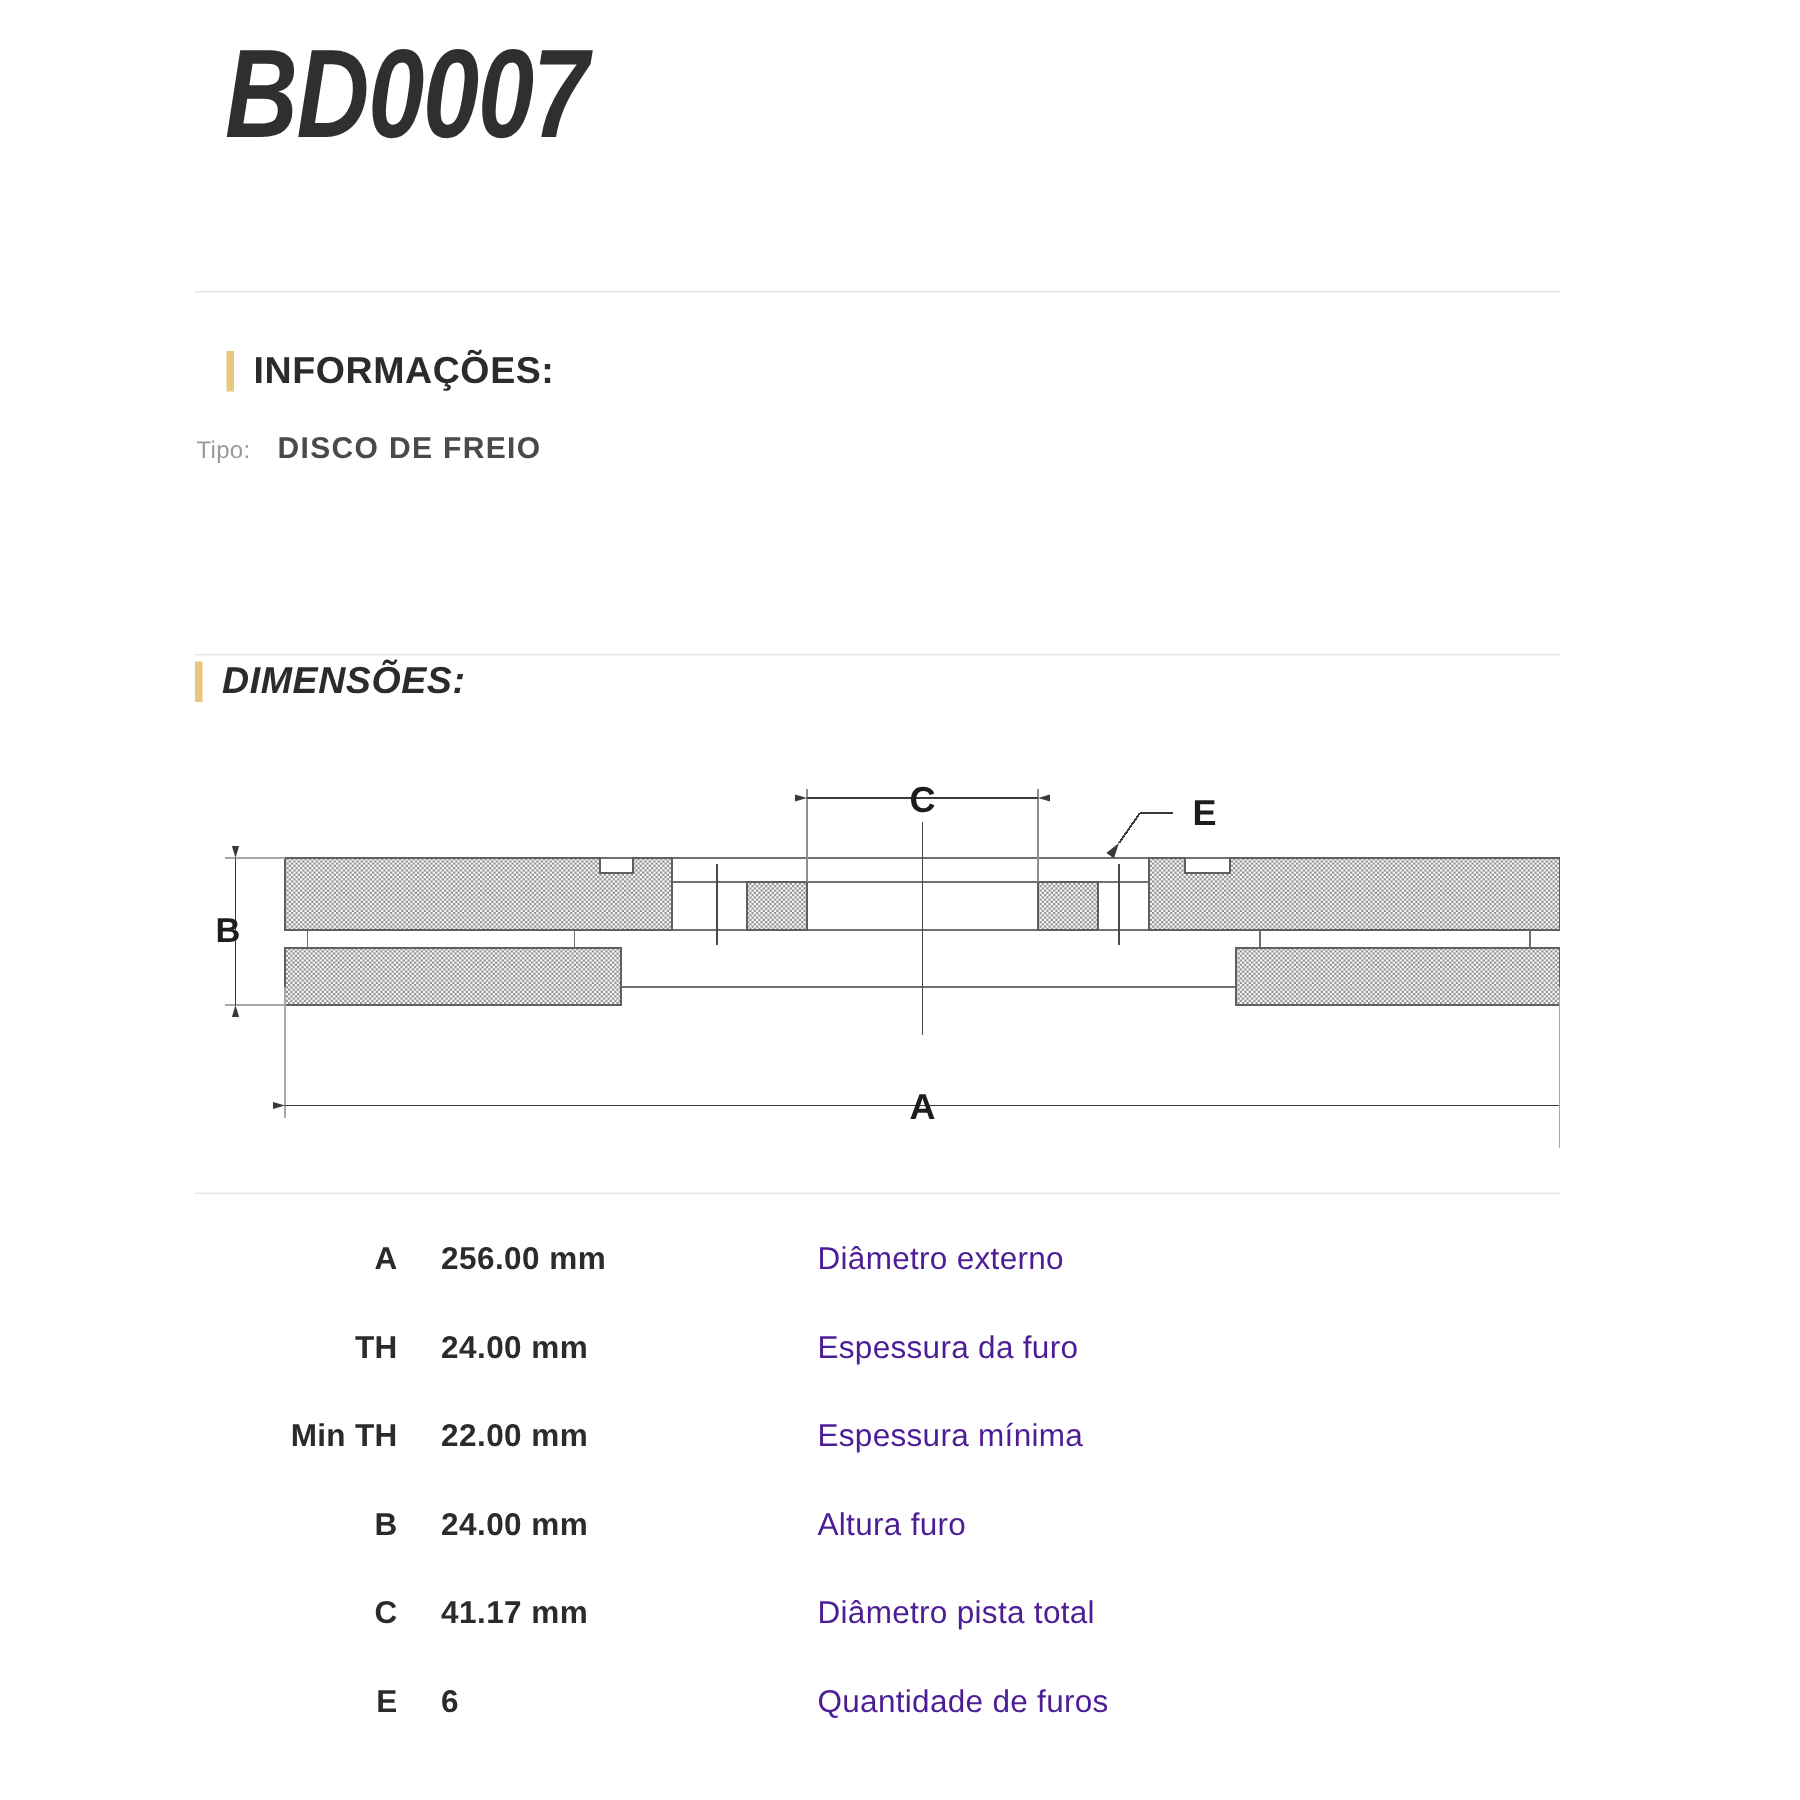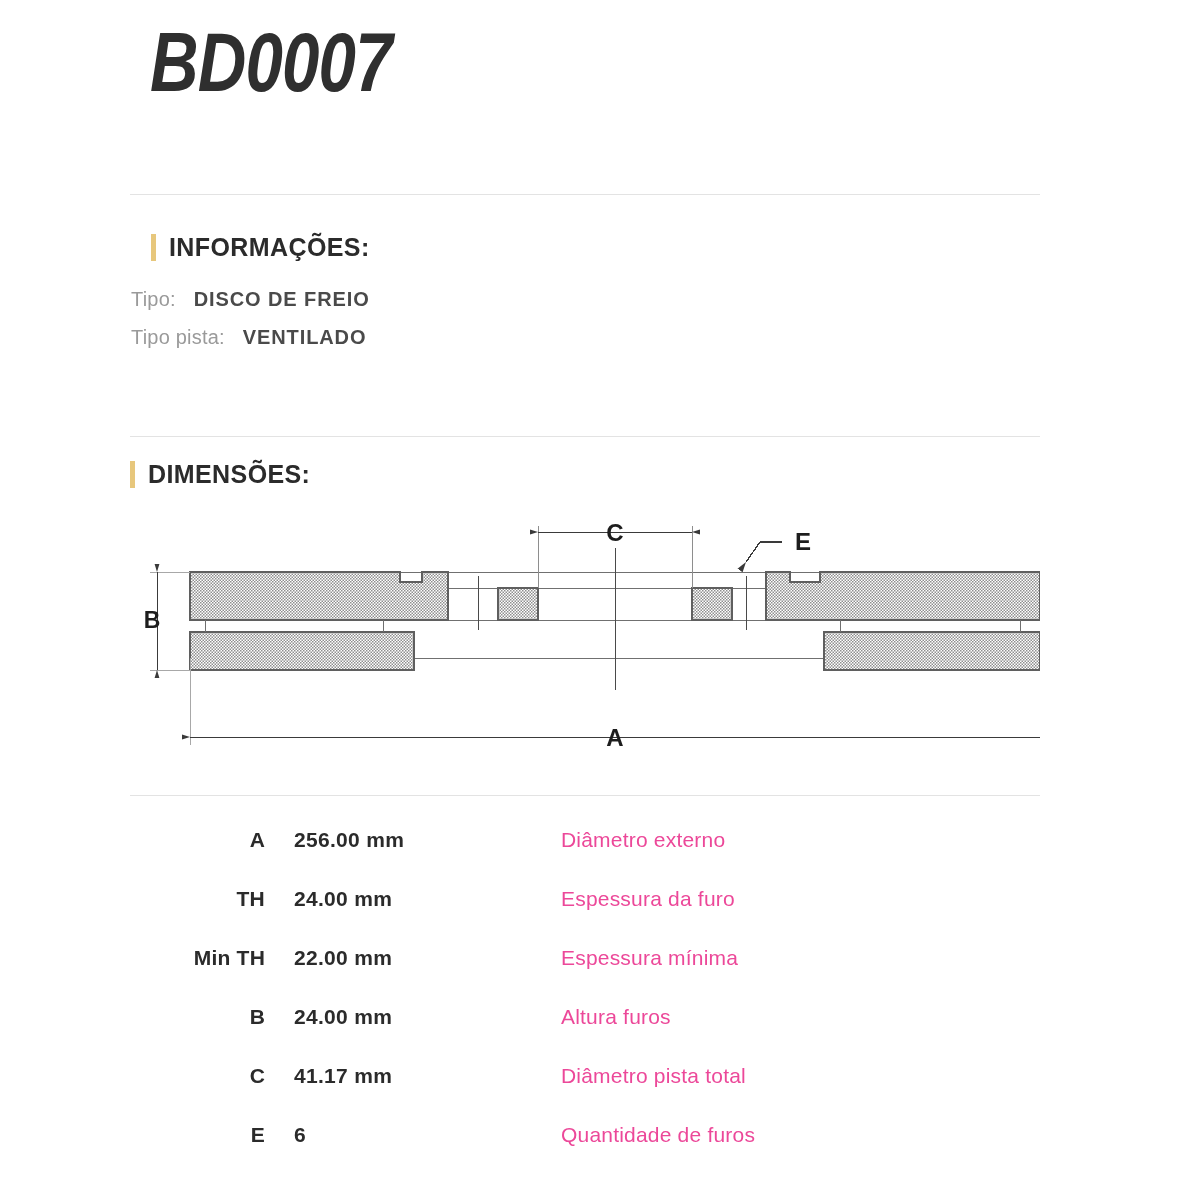--- a/index.html
+++ b/index.html
@@ -60,35 +60,35 @@
     flex: none;
   }
   .section-head .htext {
     font-size: 25px;
     font-weight: 700;
     color: #2b2b2b;
     letter-spacing: 0.4px;
     white-space: nowrap;
   }
   .sh-info { top: 233px; padding-left: 21px; }
-  .sh-dim  { top: 460px; }
+  .sh-dim  { top: 440px; font-style: italic; }
 
   
   .info-list {
     position: absolute;
     left: 131px; top: 288px;
   }
   .info-row {
     display: flex;
     align-items: baseline;
     height: 38px;
     white-space: nowrap;
   }
   .info-label {
-    font-size: 20px;
+    font-size: 16px;
     color: #9a9a9a;
     font-weight: 400;
     letter-spacing: 0.2px;
   }
   .info-value {
     font-size: 20px;
     color: #4a4a4a;
     font-weight: 700;
     letter-spacing: 0.9px;
     margin-left: 18px;
@@ -129,48 +129,43 @@
     font-weight: 700;
     color: #2b2b2b;
     letter-spacing: 0.3px;
     white-space: nowrap;
   }
   .dim-desc {
     position: absolute;
     left: 545px;
     font-size: 21px;
     font-weight: 400;
-    color: #ec4899;
+    color: #4c1d95;
     letter-spacing: 0.2px;
     white-space: nowrap;
-    margin-left: 16px;
   }
 </style>
 </head>
 <body>
 
 <div class="page">
 
   <div class="title">BD0007</div>
 
   <div class="divider d1"></div>
 
   <div class="section-head sh-info">
     <span class="accent-bar"></span>
     <span class="htext">INFORMAÇÕES:</span>
   </div>
 
   <div class="info-list">
     <div class="info-row">
       <span class="info-label">Tipo:</span>
       <span class="info-value">DISCO DE FREIO</span>
-    </div>
-    <div class="info-row">
-      <span class="info-label">Tipo pista:</span>
-      <span class="info-value">VENTILADO</span>
     </div>
   </div>
 
   <div class="divider d2"></div>
 
   <div class="section-head sh-dim">
     <span class="accent-bar"></span>
     <span class="htext">DIMENSÕES:</span>
   </div>
 
@@ -285,21 +280,21 @@
       <span class="dim-desc">Espessura da furo</span>
     </div>
     <div class="dim-row">
       <span class="dim-key">Min TH</span>
       <span class="dim-val">22.00 mm</span>
       <span class="dim-desc">Espessura mínima</span>
     </div>
     <div class="dim-row">
       <span class="dim-key">B</span>
       <span class="dim-val">24.00 mm</span>
-      <span class="dim-desc">Altura furos</span>
+      <span class="dim-desc">Altura furo</span>
     </div>
     <div class="dim-row">
       <span class="dim-key">C</span>
       <span class="dim-val">41.17 mm</span>
       <span class="dim-desc">Diâmetro pista total</span>
     </div>
     <div class="dim-row">
       <span class="dim-key">E</span>
       <span class="dim-val">6</span>
       <span class="dim-desc">Quantidade de furos</span>

